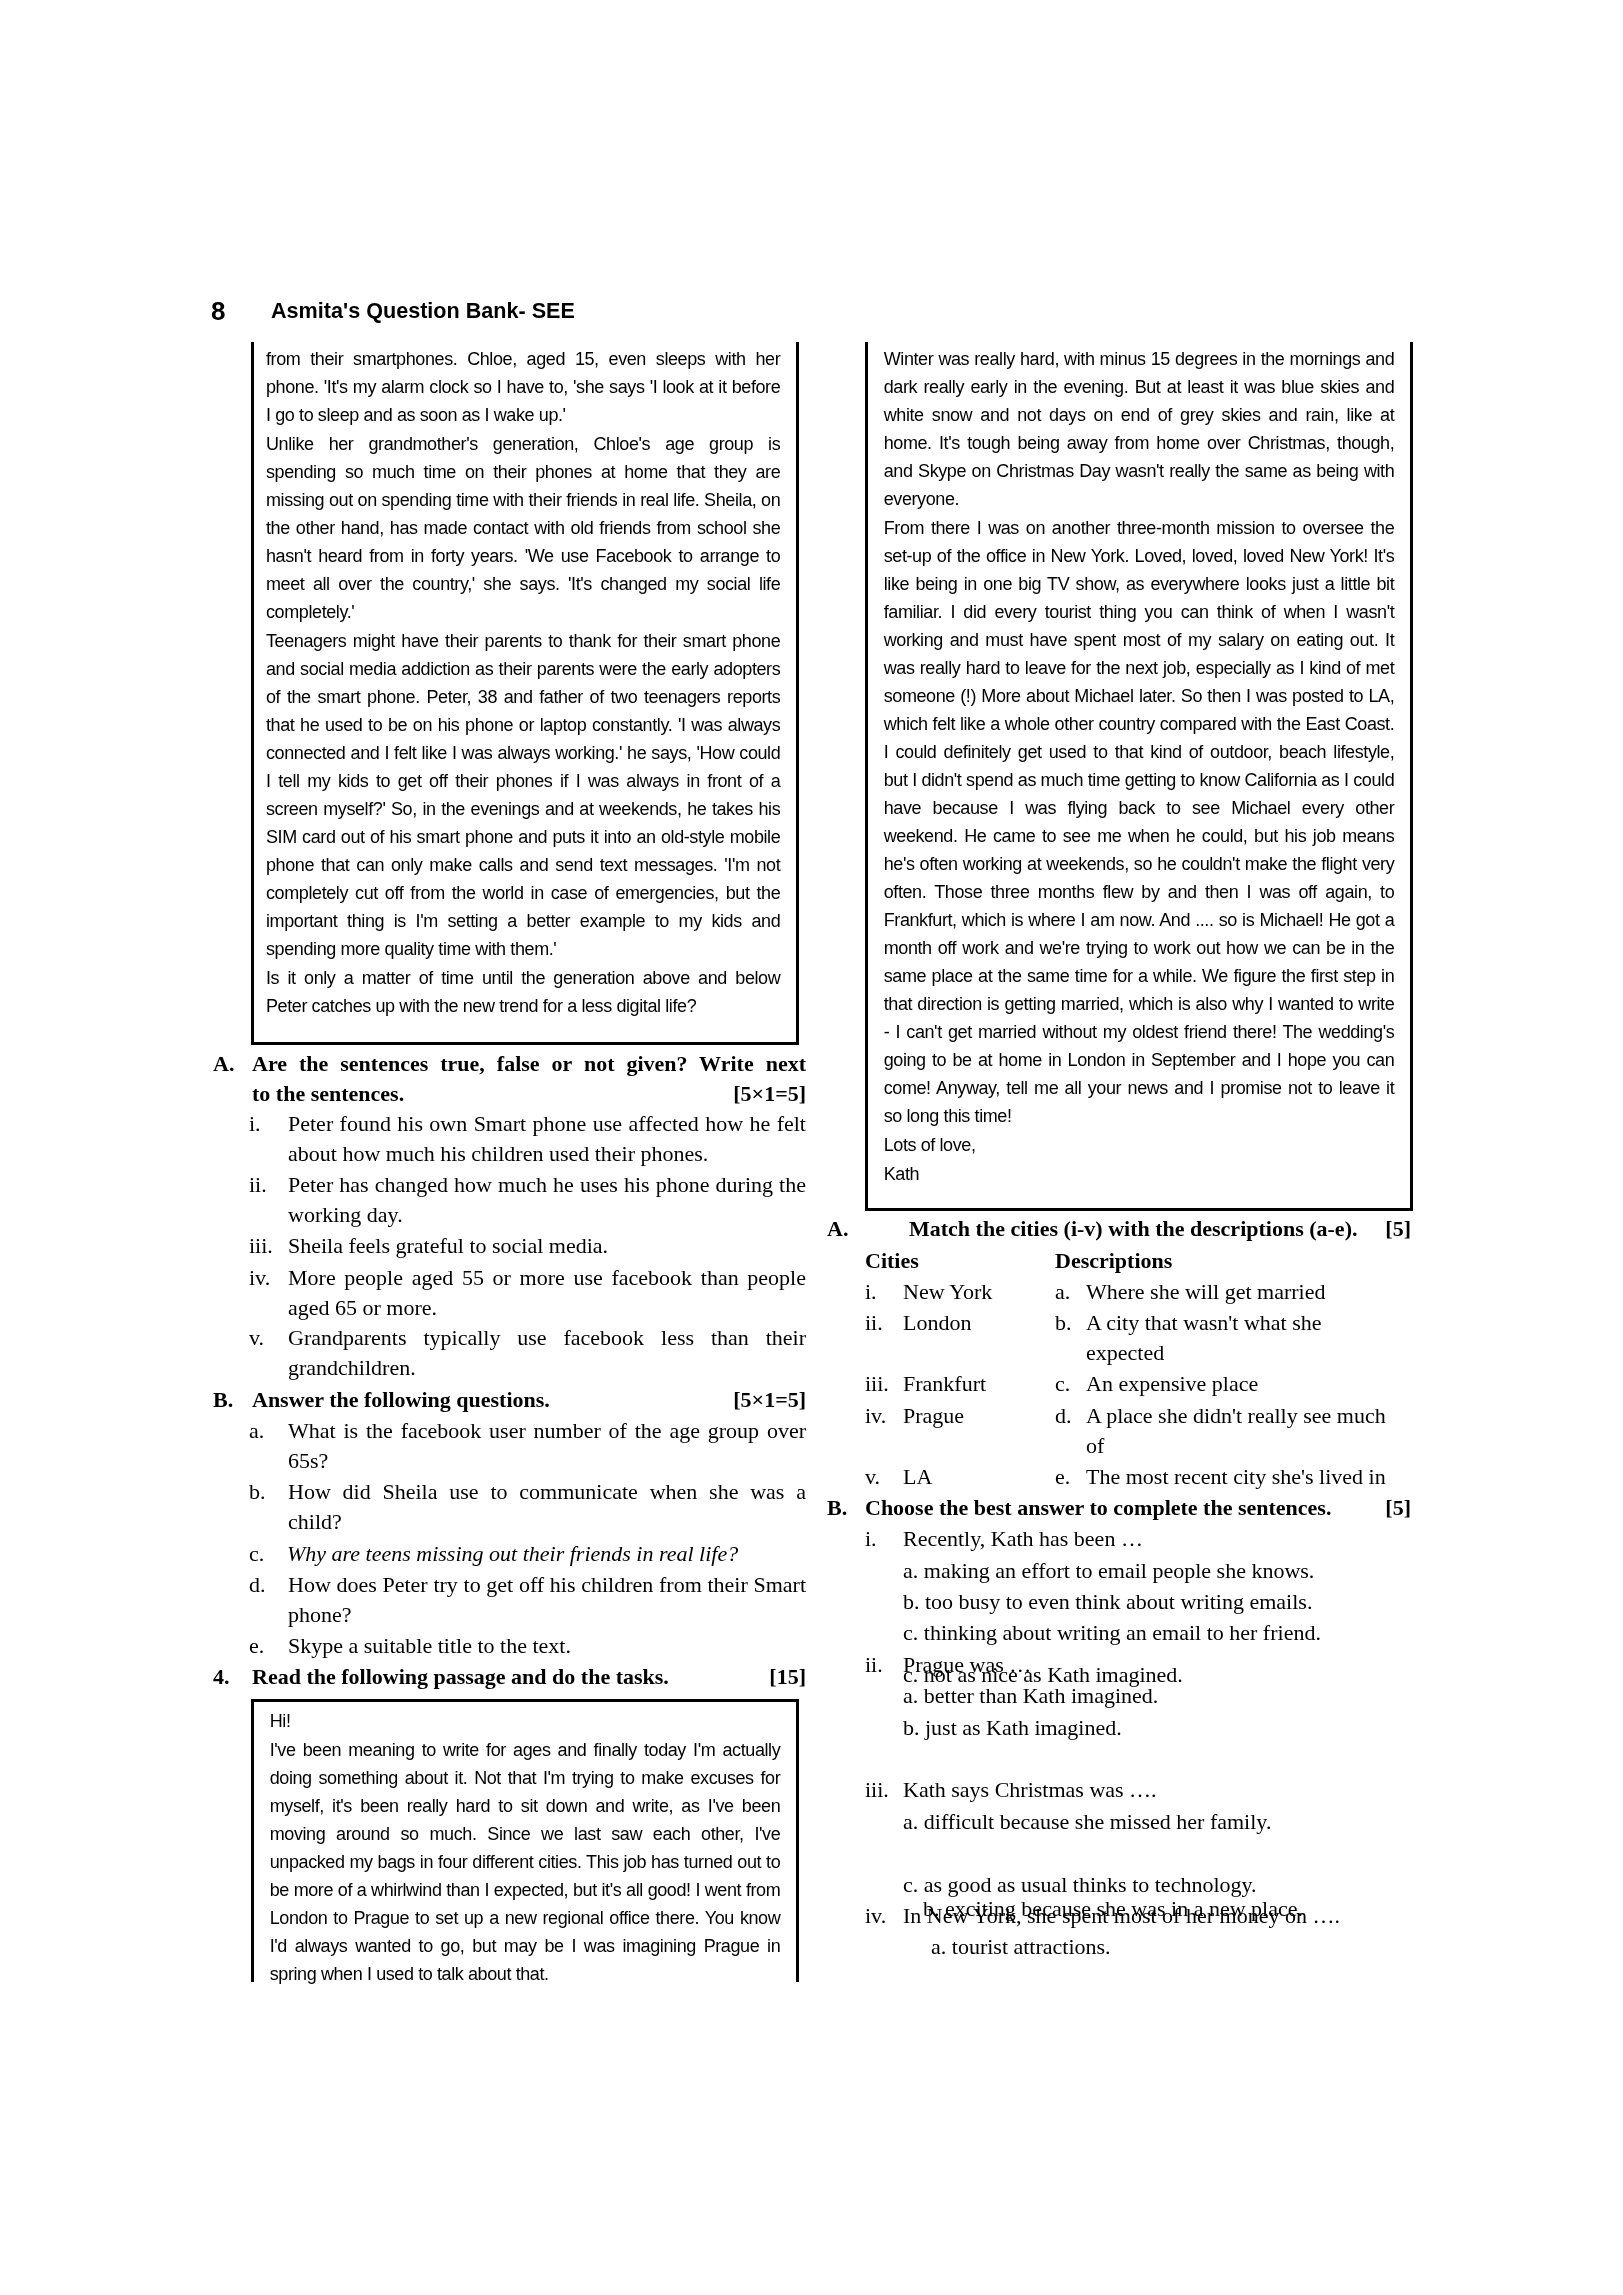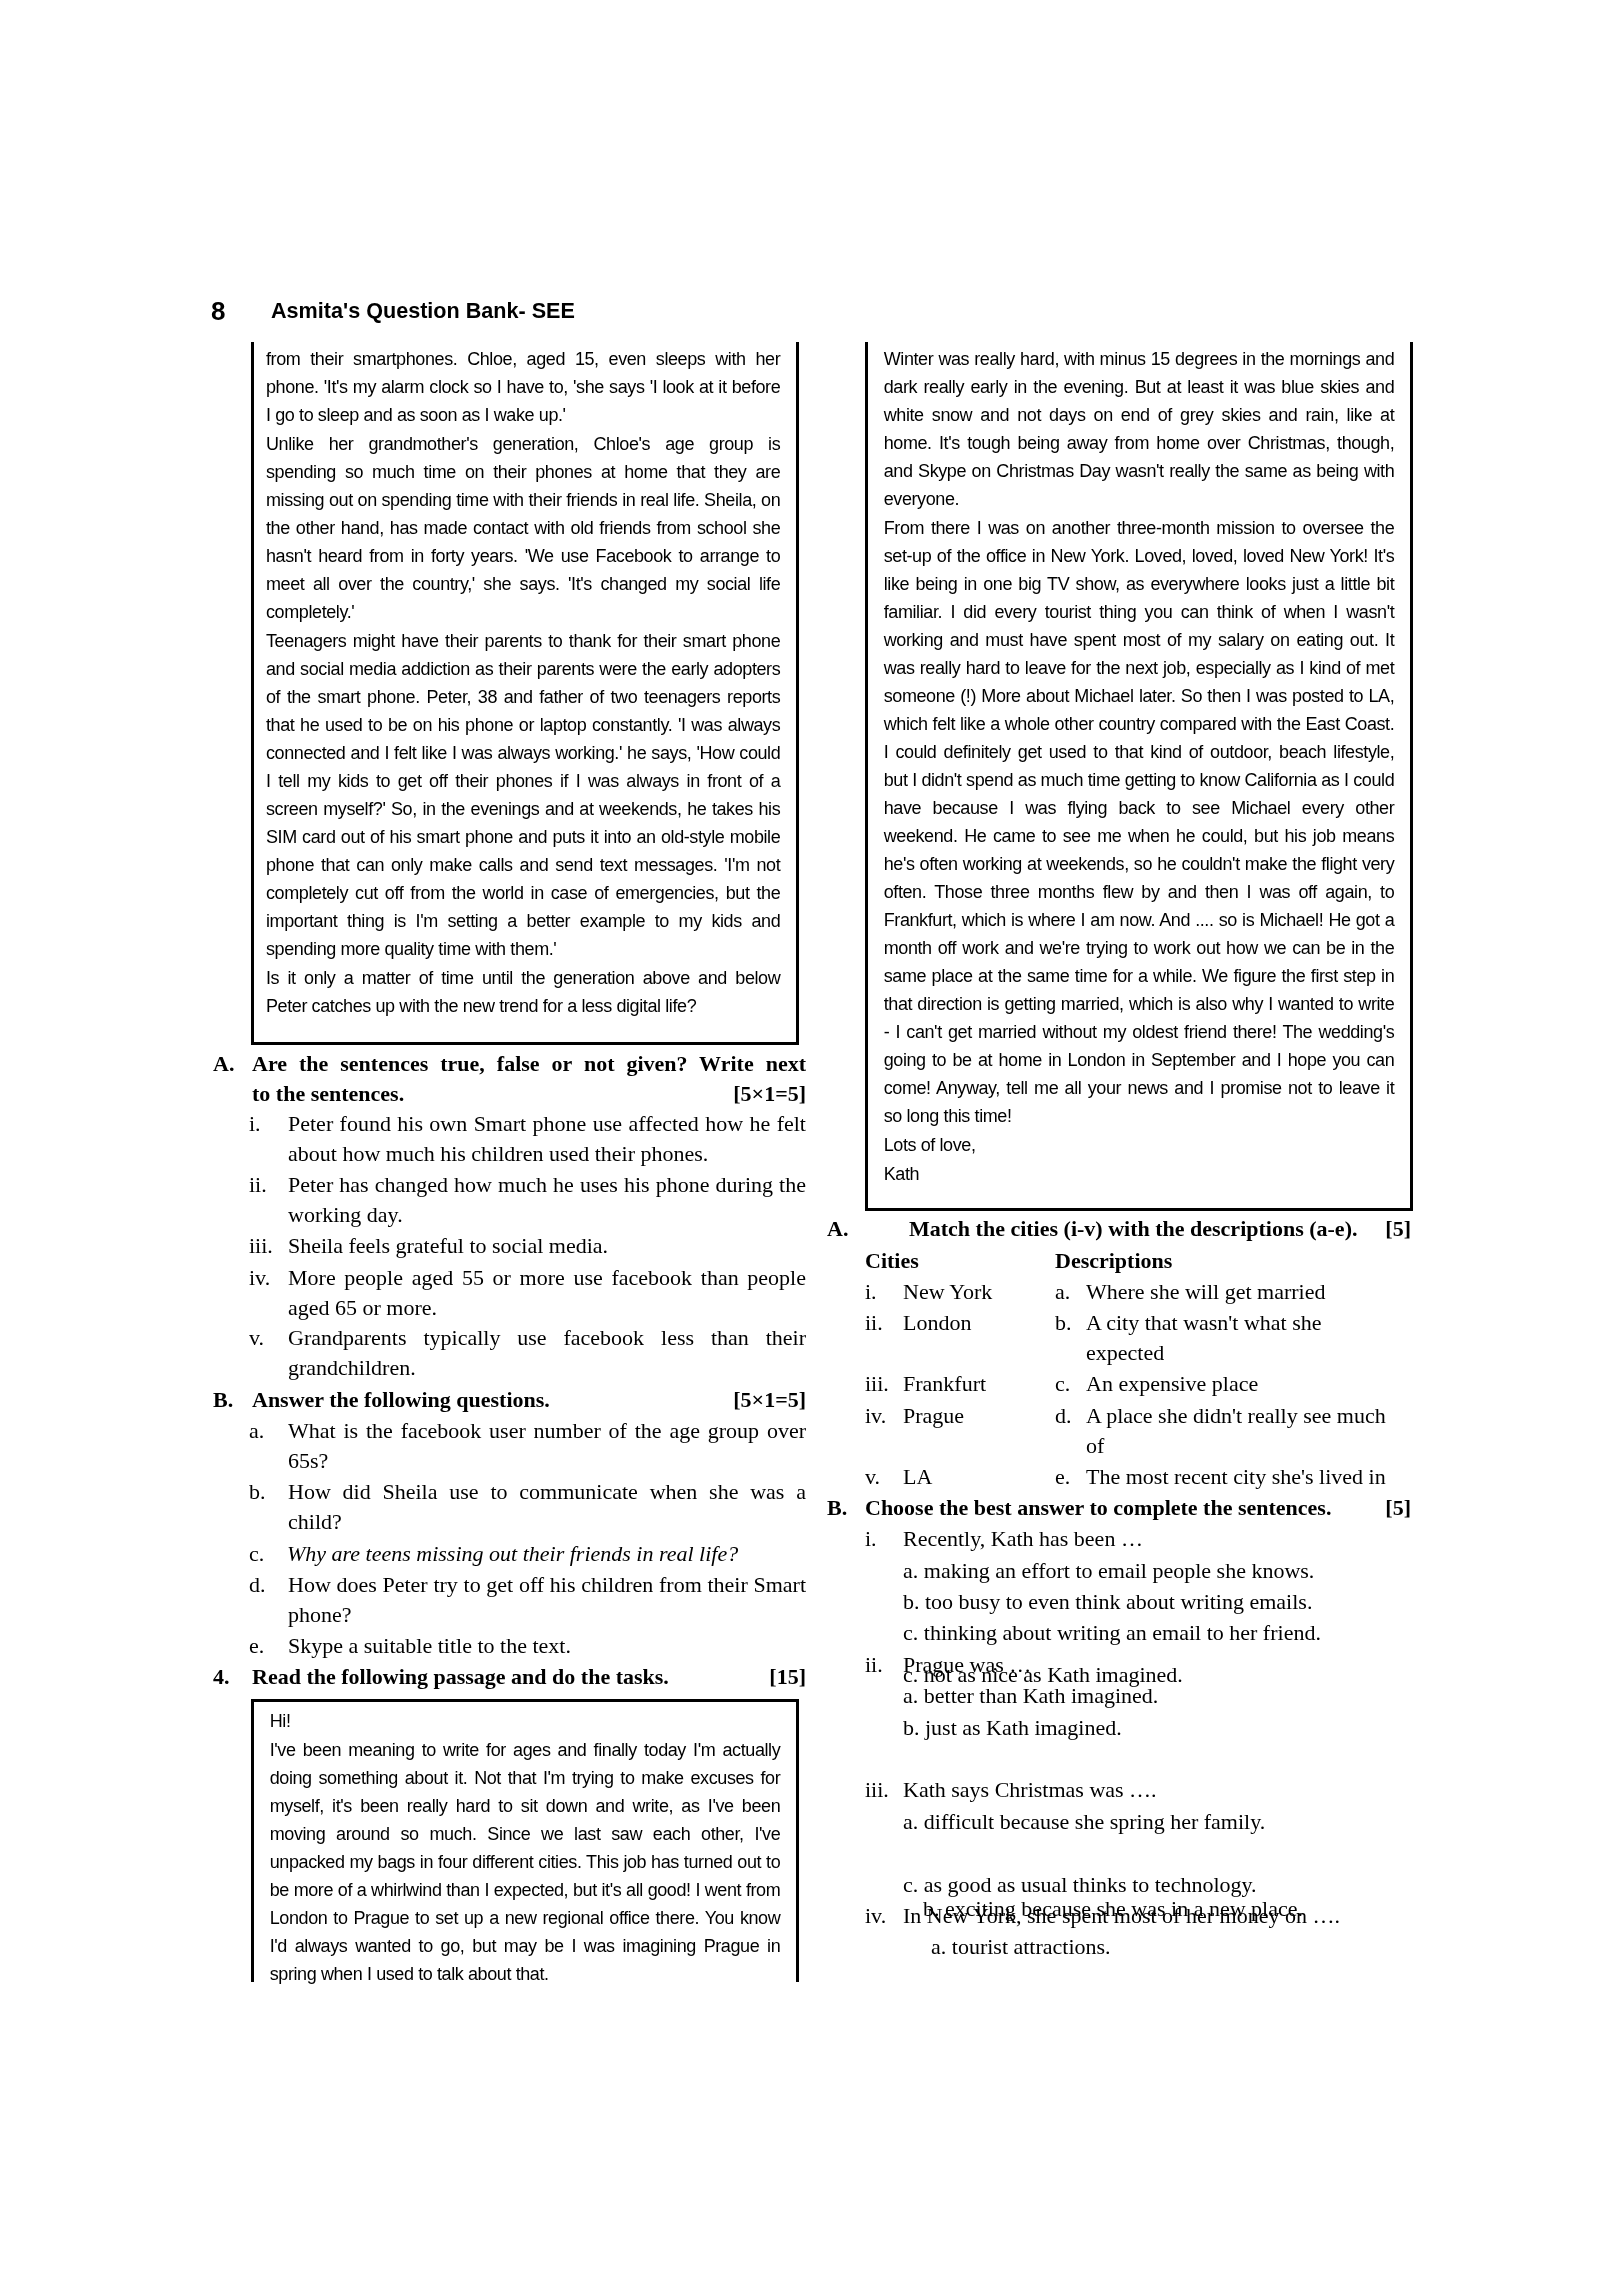--- a/index.html
+++ b/index.html
@@ -197,21 +197,21 @@
     <span class="txt" style="left:38px; white-space:nowrap;">Prague was …</span>
   </div>
   <div class="opt" style="left:903px; top:1681px;">a. better than Kath imagined.</div>
   <div class="opt" style="left:903px; top:1713px;">b. just as Kath imagined.</div>
   <div class="opt" style="left:903px; top:1660px;">c. not as nice as Kath imagined.</div>
 
   <div class="item" style="left:865px; top:1775px;">
     <span class="lbl">iii.</span>
     <span class="txt" style="left:38px; white-space:nowrap;">Kath says Christmas was ….</span>
   </div>
-  <div class="opt" style="left:903px; top:1807px;">a. difficult because she spring her family.</div>
+  <div class="opt" style="left:903px; top:1807px;">a. difficult because she missed her family.</div>
   <div class="opt" style="left:903px; top:1894px;margin-left:20px;">b. exciting because she was in a new place.</div>
   <div class="opt" style="left:903px; top:1870px;">c. as good as usual thinks to technology.</div>
 
   <div class="item" style="left:865px; top:1901px;">
     <span class="lbl">iv.</span>
     <span class="txt" style="left:38px; white-space:nowrap;">In New York, she spent most of her money on ….</span>
   </div>
   <div class="opt" style="left:903px; top:1932px;margin-left:28px;">a. tourist attractions.</div>
 </div>
 

